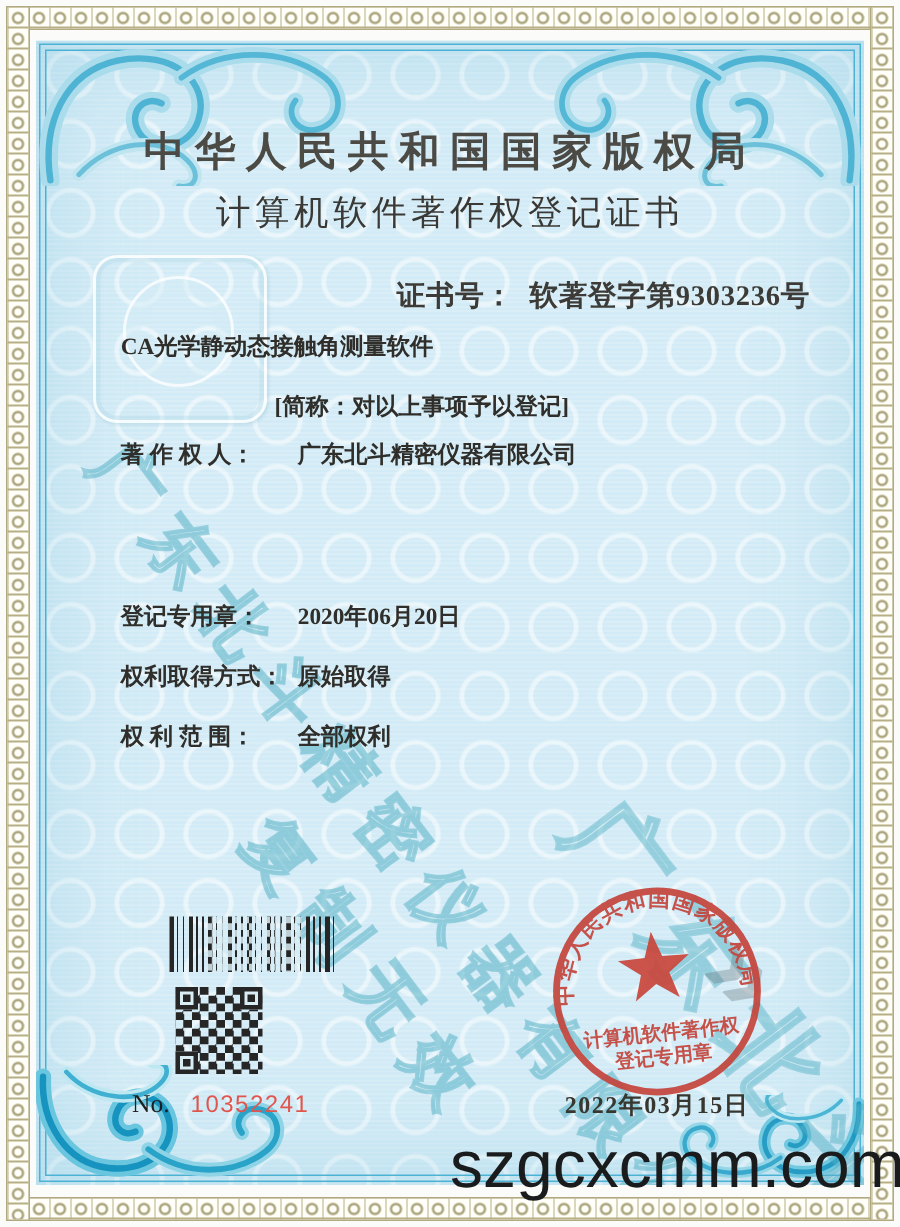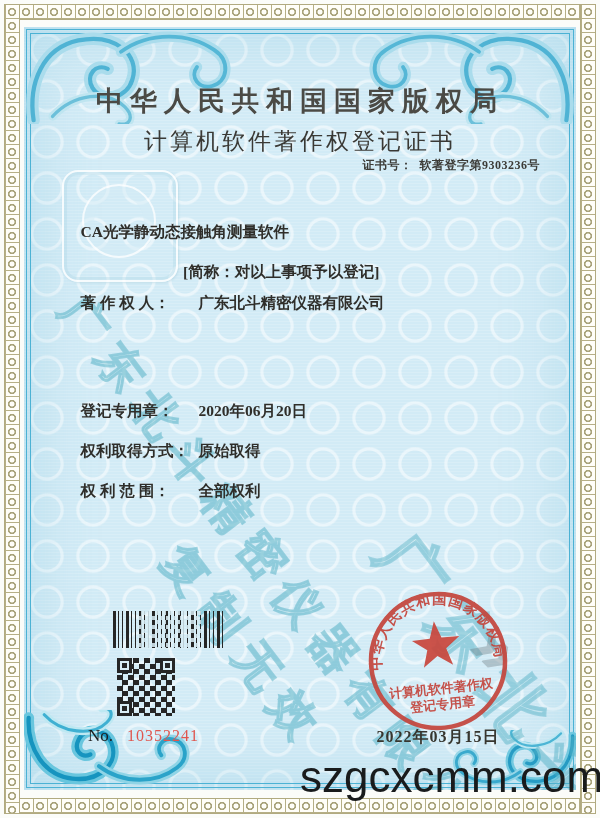--- a/index.html
+++ b/index.html
@@ -48,21 +48,21 @@
   
   .agency{
     position:absolute;left:0;top:56px;width:100%;text-align:center;
     font-size:27px;font-weight:bold;letter-spacing:7px;color:#4b4a45;
   }
   .cert-title{
     position:absolute;left:0;top:99px;width:100%;text-align:center;
     font-size:23px;font-weight:normal;letter-spacing:3px;color:#3a3935;
   }
   .certno{
-    position:absolute;right:36px;top:130px;font-size:12px;font-weight:bold;color:#3c3b37;
+    position:absolute;right:36px;top:157px;font-size:19px;font-weight:bold;color:#3c3b37;
     letter-spacing:.5px;white-space:pre;
   }
   .field{position:absolute;left:41px;font-size:15.5px;font-weight:bold;color:#2f2e2a;white-space:pre;}
   .flabel{display:inline-block;width:118px;white-space:pre;}
   .fvalue{white-space:pre;}
   .vline{display:block;margin-left:118px;line-height:22px;}
   .vline:first-child{margin-left:0;display:inline;}
   .statement{
     position:absolute;left:41px;top:495px;width:482px;
     font-size:15.5px;font-weight:bold;color:#2f2e2a;line-height:40px;
@@ -84,21 +84,21 @@
   .qr{
     position:absolute;left:93px;top:631px;width:58px;height:58px;
     background:repeating-conic-gradient(#262626 0 25%, rgba(0,0,0,0) 0 50%);
     background-size:11px 11px;
   }
   .qr-eye{position:absolute;width:15px;height:15px;border:3px solid #262626;background:#d9edf5;box-sizing:border-box;}
   .qr-eye i{position:absolute;inset:2px;background:#262626;}
   .eye-tl{left:0;top:0;} .eye-tr{right:0;top:0;} .eye-bl{left:0;bottom:0;}
 
   .serial{position:absolute;left:64px;top:699px;font-size:17px;color:#1e1e1e;}
-  .serial .num{font-family:Liberation Serif, serif;color:#e0564e;font-size:16px;letter-spacing:1px;margin-left:14px;}
+  .serial .num{font-family:Liberation Sans, sans-serif;color:#e0564e;font-size:16px;letter-spacing:1px;margin-left:14px;}
 
   .issue-date{
     position:absolute;left:339px;top:700px;width:150px;text-align:center;
     font-size:16px;font-weight:bold;color:#37362f;letter-spacing:1px;
   }
 
   
   .seal{position:absolute;left:339px;top:559px;width:150px;height:150px;transform:rotate(-6deg);opacity:.92;}
 
   

